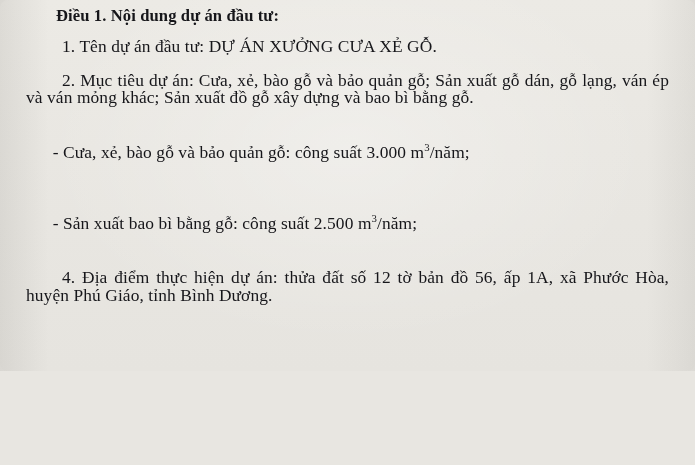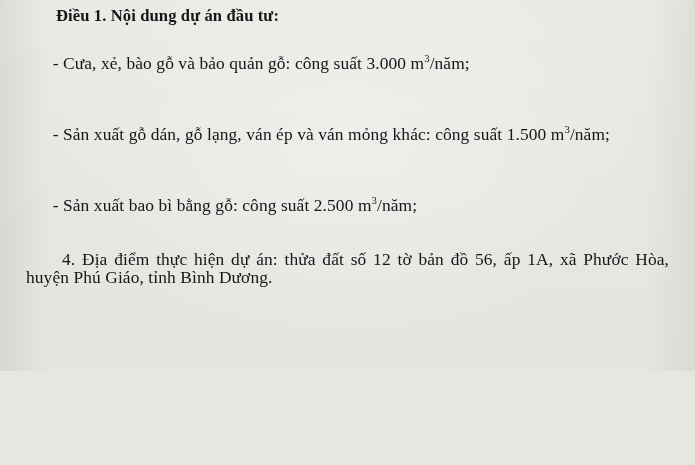--- a/index.html
+++ b/index.html
@@ -67,30 +67,29 @@
   }
 </style>
 </head>
 <body>
 
 <div id="page">
   <div class="doc">
 
     <div class="line heading">Điều 1. Nội dung dự án đầu tư:</div>
 
+    <div class="line p indent1 gap-b">1. Tên dự án đầu tư: DỰ ÁN XƯỞNG CƯA XẺ GỖ.</div>
 
+    <div class="line p indent1 gap-d">2. Mục tiêu dự án: Cưa, xẻ, bào gỗ và bảo quản gỗ; Sản xuất gỗ dán, gỗ lạng, ván ép và ván mỏng khác; Sản xuất đồ gỗ xây dựng và bao bì bằng gỗ.</div>
 
 
     <div class="line p indent-dash gap-c">
       <span>- Cưa, xẻ, bào gỗ và bảo quản gỗ: công suất 3.000 m</span><sup>3</sup><span>/năm;</span>
     </div>
 
-    <div class="line p indent-dash gap-c">
-      <span>- Sản xuất gỗ dán, gỗ lạng, ván ép và ván mỏng khác: công suất 1.500 m</span><sup>3</sup><span>/năm;</span>
-    </div>
 
 
     <div class="line p indent-dash2 gap-c">
       <span>- Sản xuất bao bì bằng gỗ: công suất 2.500 m</span><sup>3</sup><span>/năm;</span>
     </div>
 
     <div class="line p indent1 gap-d">4. Địa điểm thực hiện dự án: thửa đất số 12 tờ bản đồ 56, ấp 1A, xã Phước Hòa, huyện Phú Giáo, tỉnh Bình Dương.</div>
 
   </div>
 </div>

